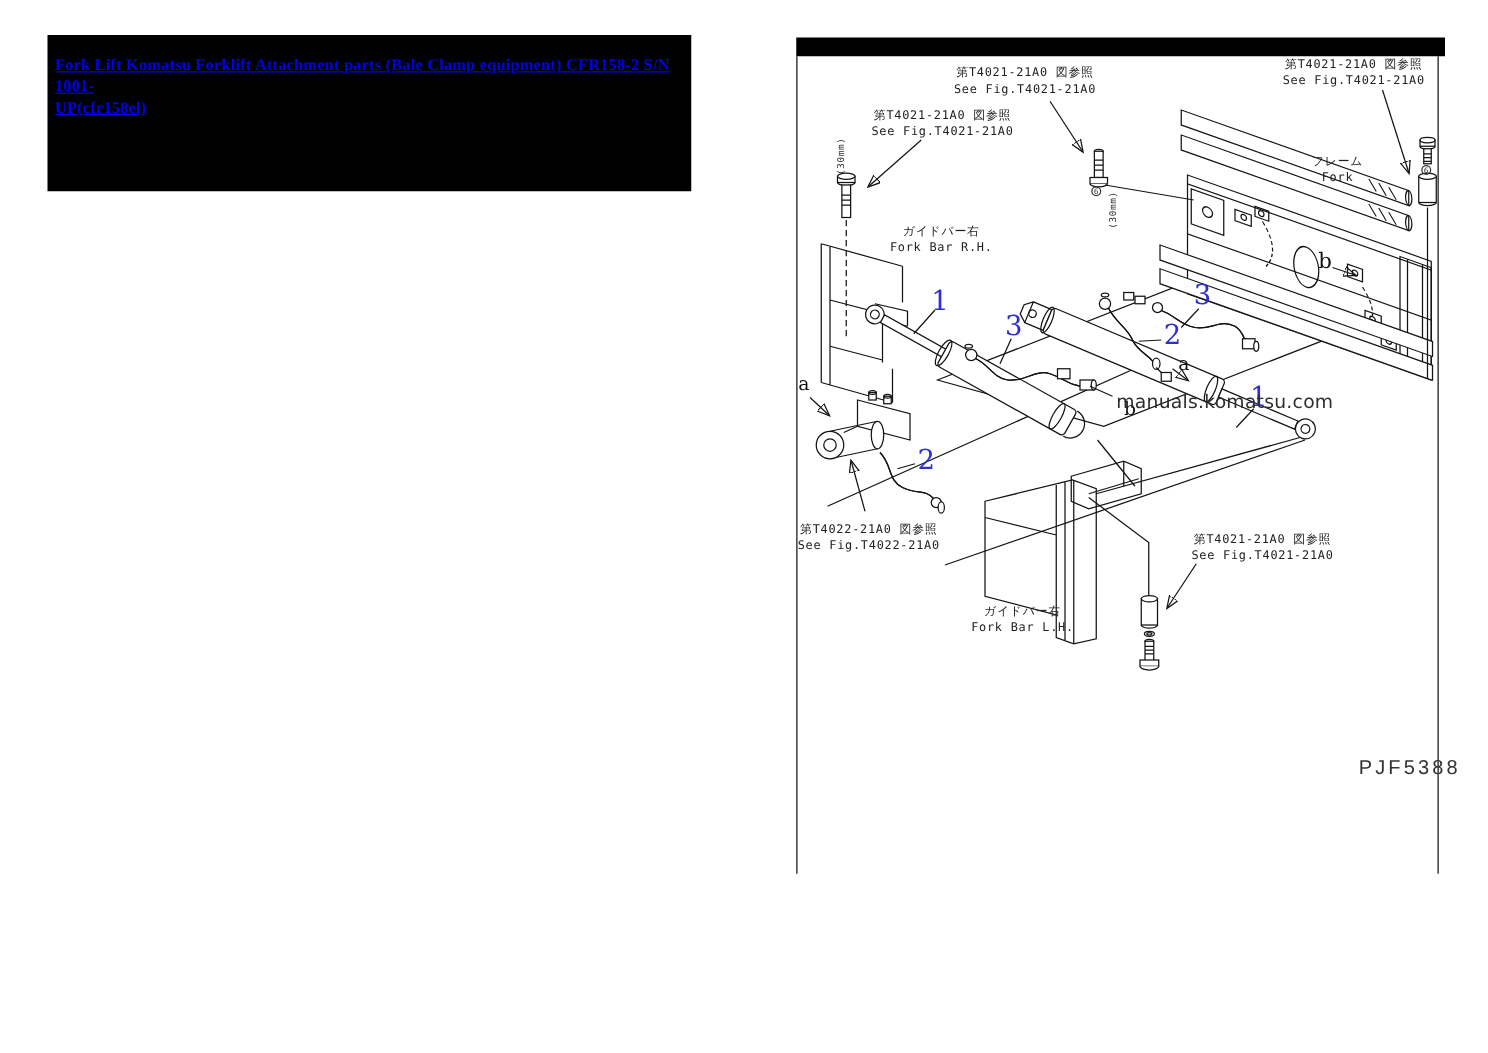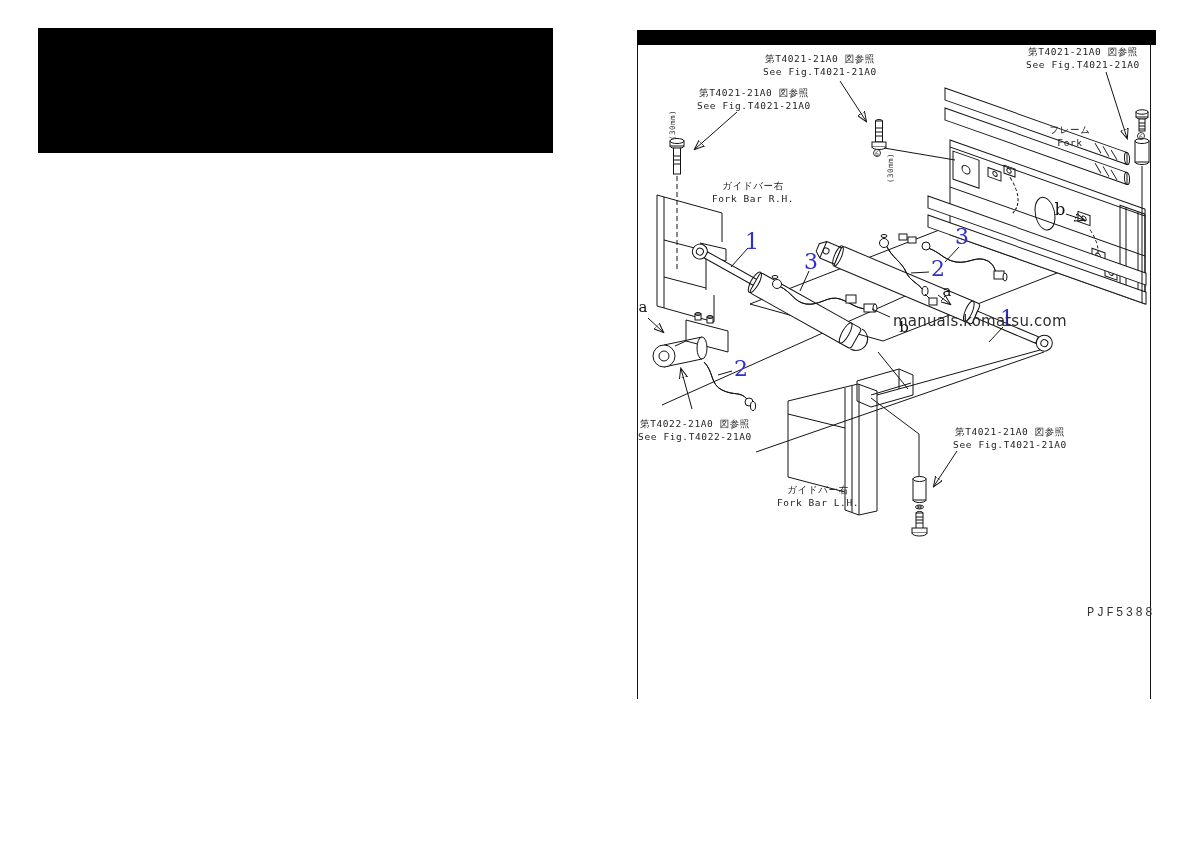--- a/index.html
+++ b/index.html
@@ -16,32 +16,34 @@
   .bluenum{position:absolute;font-family:"DejaVu Serif",serif;font-size:22px;color:#2f2fd0;
            transform:translateX(-50%);line-height:22px;}
   .ltr{position:absolute;font-family:"DejaVu Serif",serif;font-size:15px;color:#111;
        transform:translateX(-50%);line-height:15px;}
   .note{position:absolute;font-family:"DejaVu Sans Mono",monospace;font-size:7.5px;color:#333;
         transform-origin:0 0;transform:rotate(-90deg);letter-spacing:.5px;white-space:nowrap;}
   .qmark{position:absolute;width:8px;height:8px;border:1px solid #333;border-radius:50%;
          font:6px/7px "DejaVu Sans",sans-serif;text-align:center;color:#333;box-sizing:border-box;}
   #watermark{left:893px;top:312px;font-family:"DejaVu Sans",sans-serif;font-size:15px;
              color:#2d2d2d;letter-spacing:.2px;}
-  #drawing-no{left:1087px;top:606px;font-family:Liberation Mono, monospace;font-size:12px;
+  #drawing-no{left:1087px;top:606px;font-family:Liberation Sans, sans-serif;font-size:16px;
               letter-spacing:2.5px;color:#333;}
   
   svg .ln, svg path, svg rect, svg ellipse, svg circle, svg line{stroke:#141414;stroke-width:1;fill:none;}
   svg .wf{fill:#fff;}
   svg .bar{fill:#000;stroke:none;}
 </style>
 </head>
 <body>
 
 <div class="abs" id="link-box">
   <a href="#">
+    <span style="display:block">Fork Lift Komatsu Forklift Attachment parts (Bale Clamp equipment) CFR158-2 S/N 1001-</span>
+    <span style="display:block">UP(cfr158el)</span>
   </a>
 </div>
 
 <svg width="530" height="690" viewBox="630 20 530 690" style="position:absolute;left:630px;top:20px">
   <defs>
     <marker id="ah" markerWidth="11" markerHeight="9" refX="9" refY="4.5" orient="auto">
       <path d="M0,0.5 L10,4.5 L0,8.5 Z" fill="#141414" stroke="none"></path>
     </marker>
   </defs>
 

